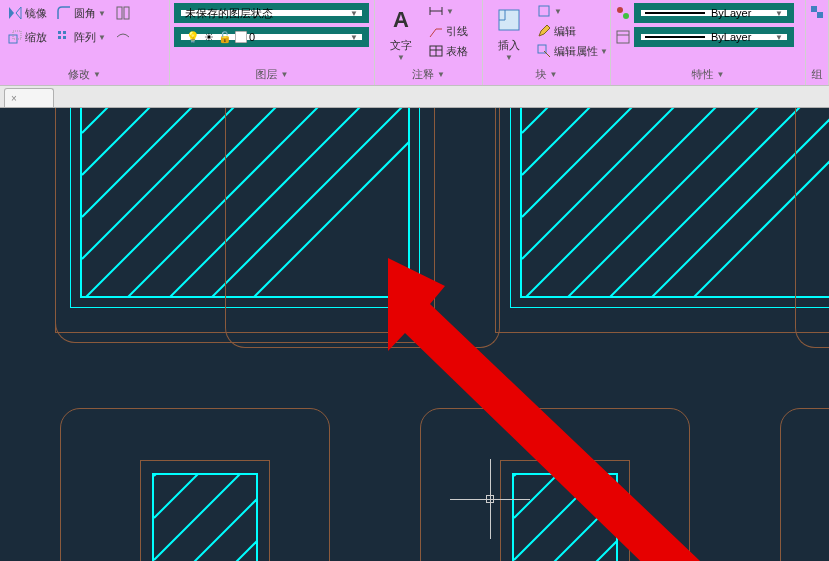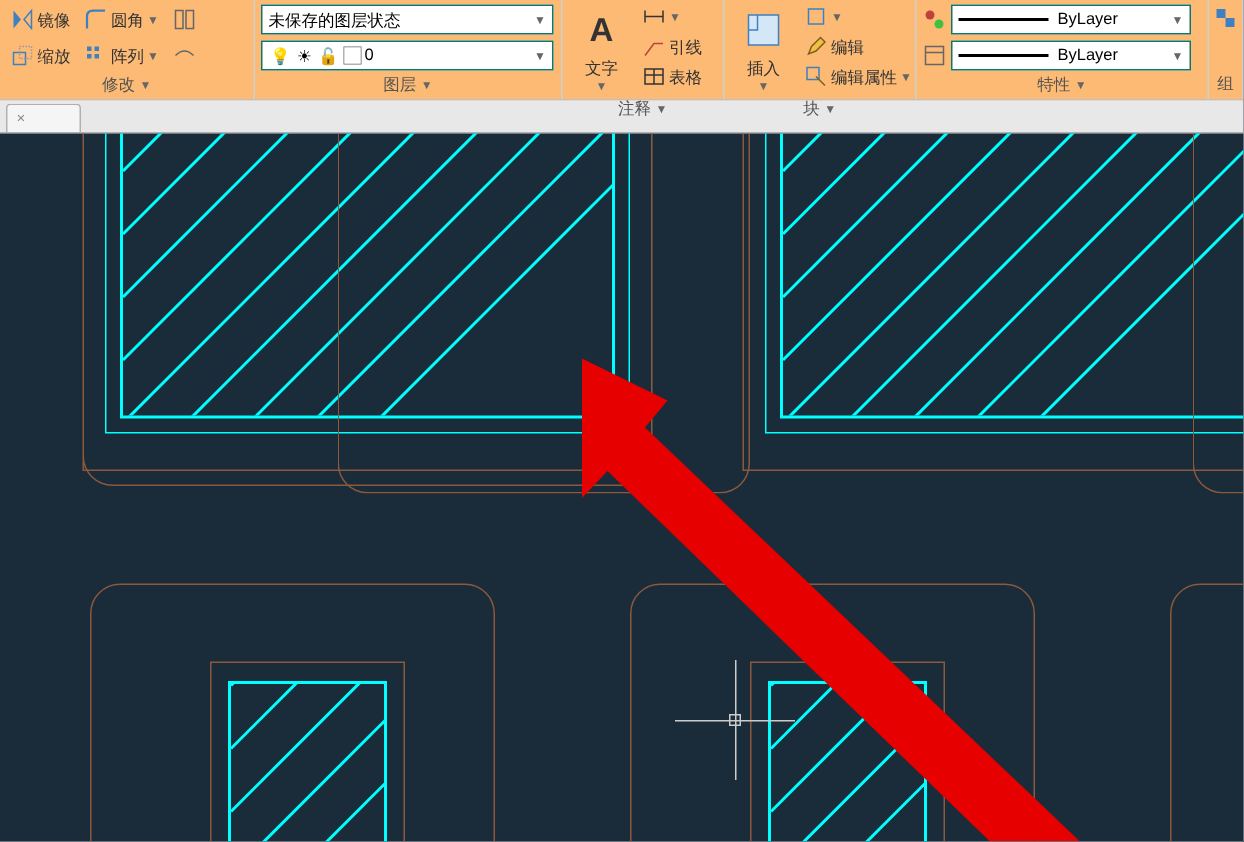--- a/index.html
+++ b/index.html
@@ -1,32 +1,32 @@
 <!DOCTYPE html>
 <html><head>
 <meta charset="utf-8">
 <style>
   * { margin: 0; padding: 0; box-sizing: border-box; }
   body { font-family: "Microsoft YaHei", Arial, sans-serif; background: #f0f0f0; width: 829px; height: 561px; overflow: hidden; }
   
-  .ribbon { background: #fdba74; border-bottom: 1px solid #c0c0c0; display: flex; height: 67px; }
+  .ribbon { background: #f0abfc; border-bottom: 1px solid #c0c0c0; display: flex; height: 86px; }
   .ribbon-panel { border-right: 1px solid #d0d0d0; padding: 2px 4px; display: flex; flex-direction: column; }
   .panel-content { flex: 1; display: flex; flex-direction: column; gap: 2px; }
   .panel-row { display: flex; align-items: center; gap: 3px; height: 22px; }
   .panel-label { text-align: center; font-size: 11px; color: #555; padding: 1px 0; display: flex; align-items: center; justify-content: center; gap: 3px; }
   
   .btn { display: flex; align-items: center; gap: 2px; font-size: 11px; color: #333; cursor: pointer; padding: 1px 3px; white-space: nowrap; }
   .icon-sm { width: 16px; height: 16px; display: inline-flex; align-items: center; justify-content: center; }
   .icon-lg { width: 32px; height: 32px; display: flex; align-items: center; justify-content: center; }
   .dropdown-arrow { font-size: 8px; color: #666; }
   
   .big-btn { display: flex; flex-direction: column; align-items: center; padding: 2px 6px; cursor: pointer; }
   .big-btn-label { font-size: 11px; color: #333; margin-top: 2px; }
   
-  .combo { background: white; border: 1px solid #0f766e; height: 20px; display: flex; align-items: center; padding: 0 4px; font-size: 11px; }
+  .combo { background: white; border: 7px solid #0f766e; height: 20px; display: flex; align-items: center; padding: 0 4px; font-size: 11px; }
   .combo-arrow { margin-left: auto; font-size: 8px; color: #666; }
   
   .layer-line { height: 2px; background: #000; width: 60px; }
   
   .tabbar { background: #e8e8e8; height: 22px; border-bottom: 1px solid #b0b0b0; display: flex; align-items: flex-end; padding-left: 4px; }
   .tab { background: #f5f5f5; border: 1px solid #b0b0b0; border-bottom: none; height: 19px; width: 50px; border-radius: 3px 3px 0 0; display: flex; align-items: center; padding: 0 6px; font-size: 10px; color: #888; }
   
   .canvas { background: #1a2b3a; width: 829px; height: 472px; position: relative; overflow: hidden; }
   
   .tile-outline { position: absolute; border: 1px solid #8b5a3c; background: transparent; }

